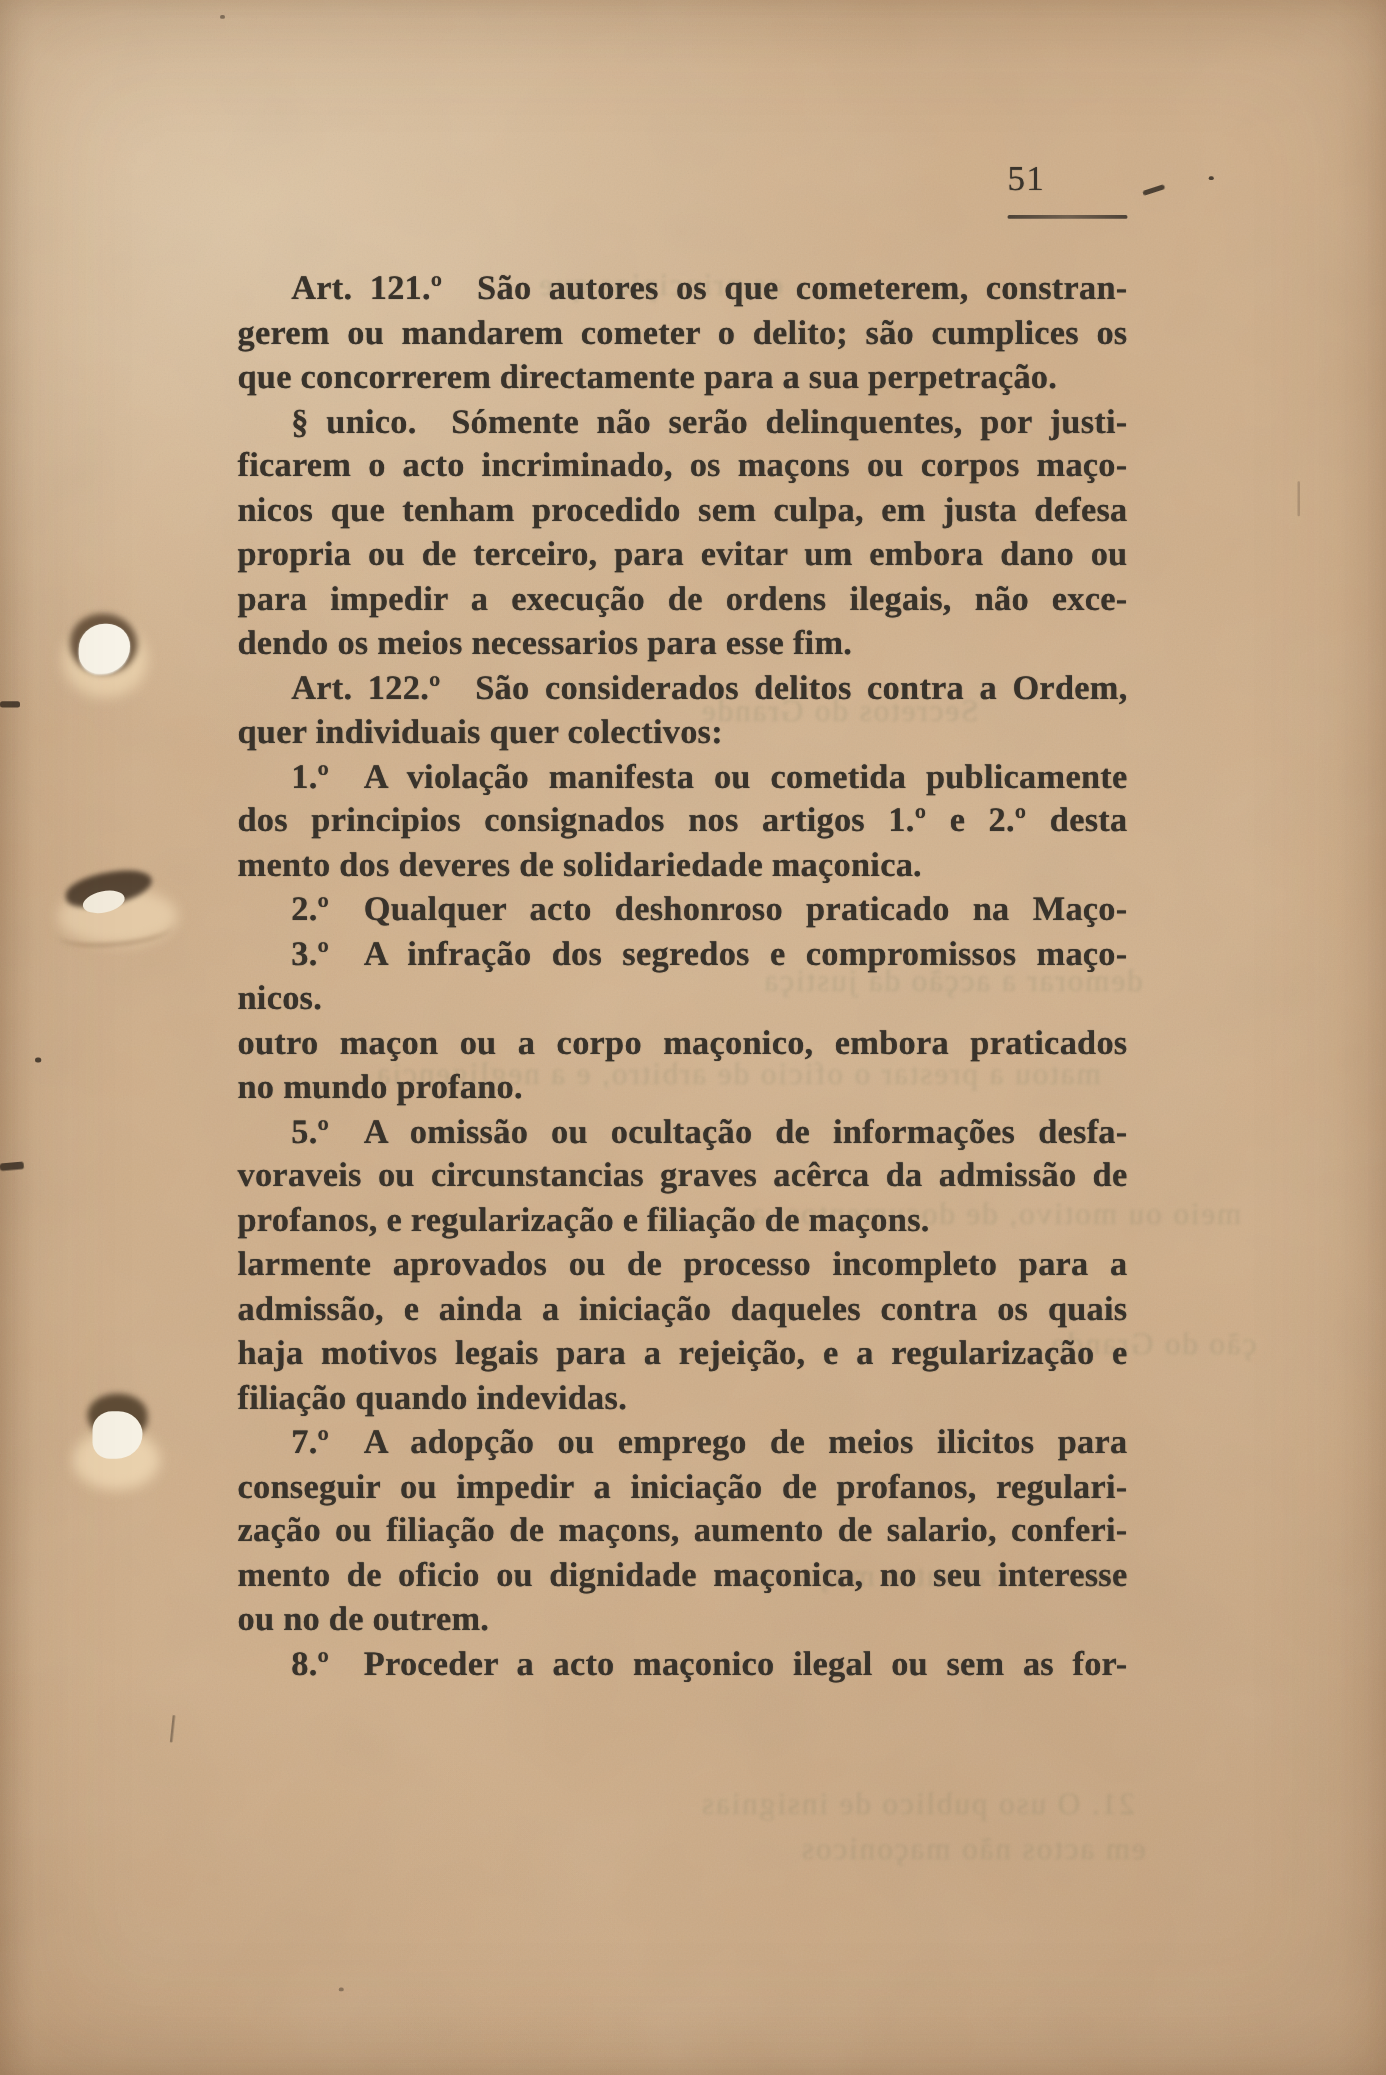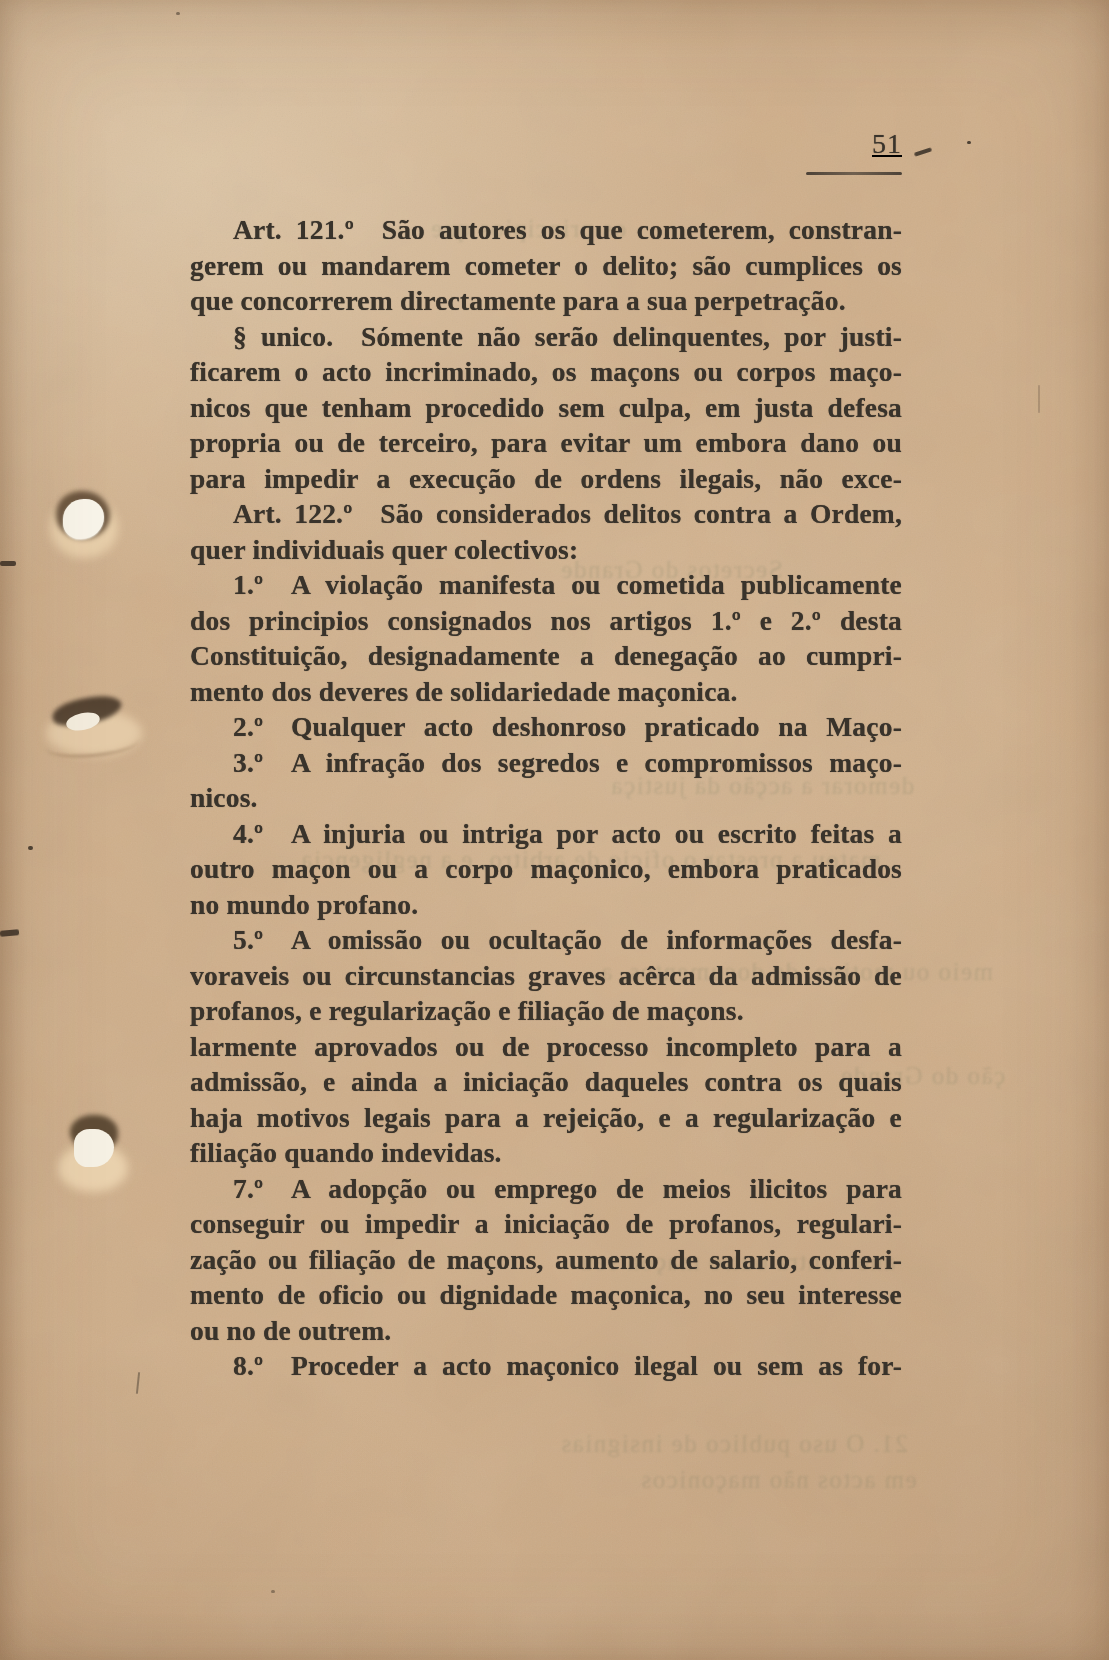--- a/index.html
+++ b/index.html
@@ -21,21 +21,21 @@
       linear-gradient(180deg, rgba(130,95,60,0.12), rgba(130,95,60,0) 3%),
       linear-gradient(0deg, rgba(130,95,60,0.12), rgba(130,95,60,0) 3%);
   }
   .grain{position:absolute;left:0;top:0;width:100%;height:100%;pointer-events:none;}
   .vignette{
     position:absolute;left:0;top:0;right:0;bottom:0;pointer-events:none;
     box-shadow:inset 0 0 110px rgba(105,70,40,0.20), inset 0 0 16px rgba(105,70,40,0.12);
   }
 
   
-  .pagenum-wrap{position:absolute;left:806px;top:128px;width:96px;text-align:right;text-decoration:underline;}
+  .pagenum-wrap{position:absolute;left:806px;top:128px;width:96px;text-align:left;}
   .pagenum{
     font-size:28px;color:#3a342c;letter-spacing:1px;
     text-shadow:0 0 0.8px rgba(58,52,44,0.8);
   }
   .pagenum-rule{
     position:absolute;left:806px;top:172px;width:96px;height:3px;
     background:linear-gradient(90deg, rgba(62,54,46,0.9), rgba(62,54,46,0.65) 50%, rgba(62,54,46,0.9));
     border-radius:2px;filter:blur(0.3px);
   }
 
@@ -124,30 +124,29 @@
 
   <div class="text-block">
       <div class="line j ind">Art. 121.º São autores os que cometerem, constran-</div>
       <div class="line j">gerem ou mandarem cometer o delito; são cumplices os</div>
       <div class="line">que concorrerem directamente para a sua perpetração.</div>
       <div class="line j ind">§ unico. Sómente não serão delinquentes, por justi-</div>
       <div class="line j">ficarem o acto incriminado, os maçons ou corpos maço-</div>
       <div class="line j">nicos que tenham procedido sem culpa, em justa defesa</div>
       <div class="line j">propria ou de terceiro, para evitar um embora dano ou</div>
       <div class="line j">para impedir a execução de ordens ilegais, não exce-</div>
+      <div class="line">dendo os meios necessarios para esse fim.</div>
       <div class="line j ind">Art. 122.º São considerados delitos contra a Ordem,</div>
       <div class="line">quer individuais quer colectivos:</div>
       <div class="line j ind">1.º A violação manifesta ou cometida publicamente</div>
       <div class="line j">dos principios consignados nos artigos 1.º e 2.º desta</div>
-      <div class="line j">Constituição, designadamente a denegação ao cumpri-</div>
       <div class="line">mento dos deveres de solidariedade maçonica.</div>
       <div class="line j ind">2.º Qualquer acto deshonroso praticado na Maço-</div>
       <div class="line j ind">3.º A infração dos segredos e compromissos maço-</div>
       <div class="line">nicos.</div>
-      <div class="line j ind">4.º A injuria ou intriga por acto ou escrito feitas a</div>
       <div class="line j">outro maçon ou a corpo maçonico, embora praticados</div>
       <div class="line">no mundo profano.</div>
       <div class="line j ind">5.º A omissão ou ocultação de informações desfa-</div>
       <div class="line j">voraveis ou circunstancias graves acêrca da admissão de</div>
       <div class="line">profanos, e regularização e filiação de maçons.</div>
       <div class="line j">larmente aprovados ou de processo incompleto para a</div>
       <div class="line j">admissão, e ainda a iniciação daqueles contra os quais</div>
       <div class="line j">haja motivos legais para a rejeição, e a regularização e</div>
       <div class="line">filiação quando indevidas.</div>
       <div class="line j ind">7.º A adopção ou emprego de meios ilicitos para</div>

